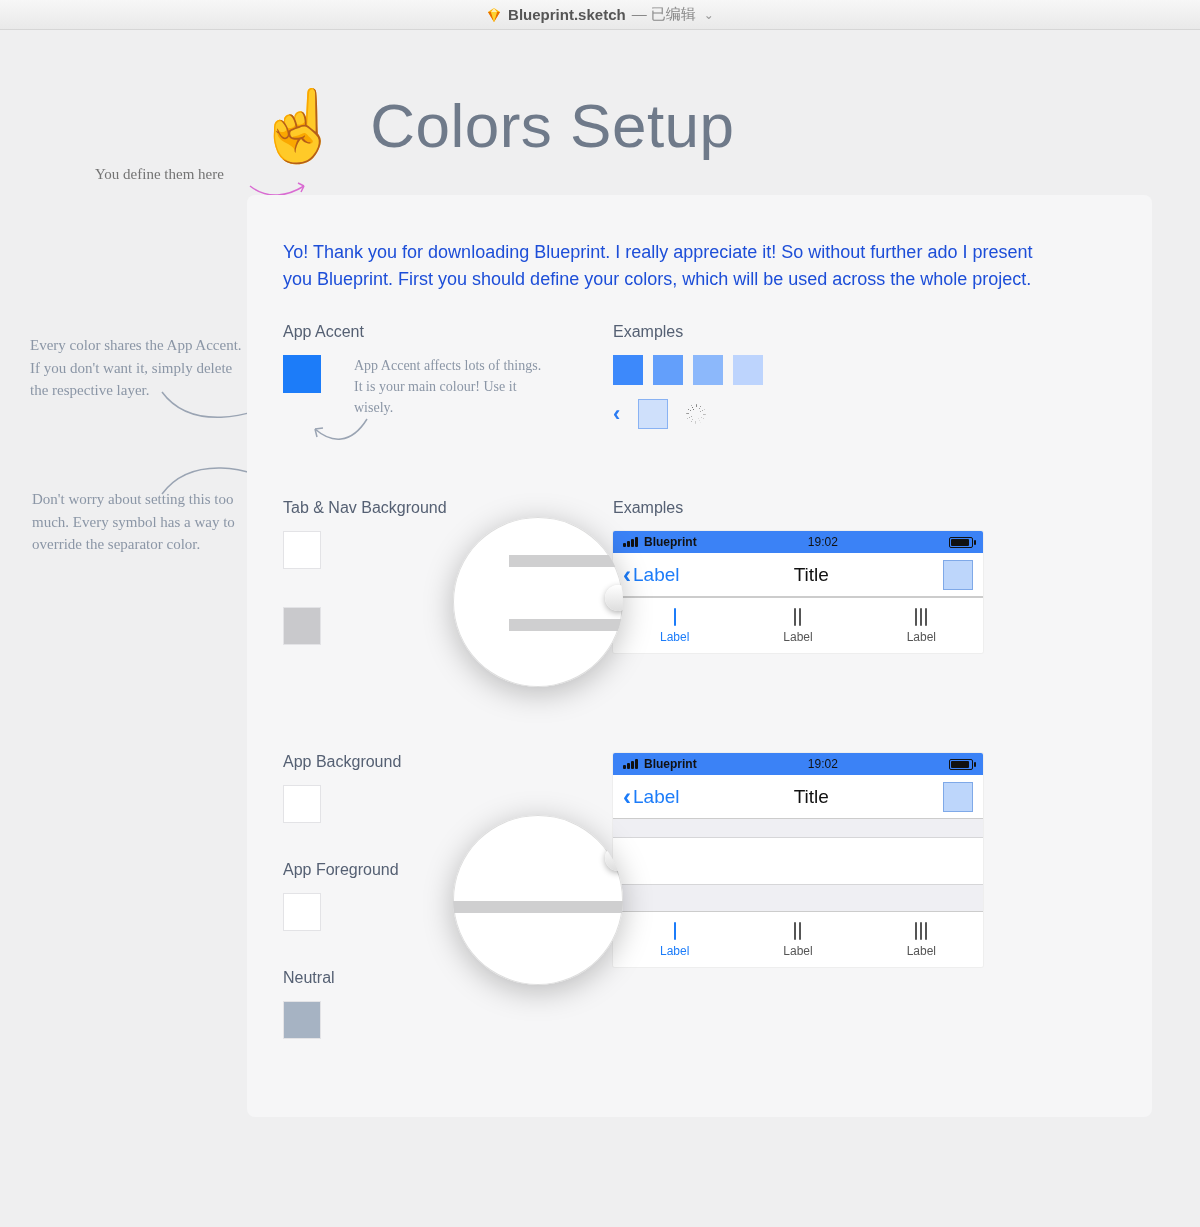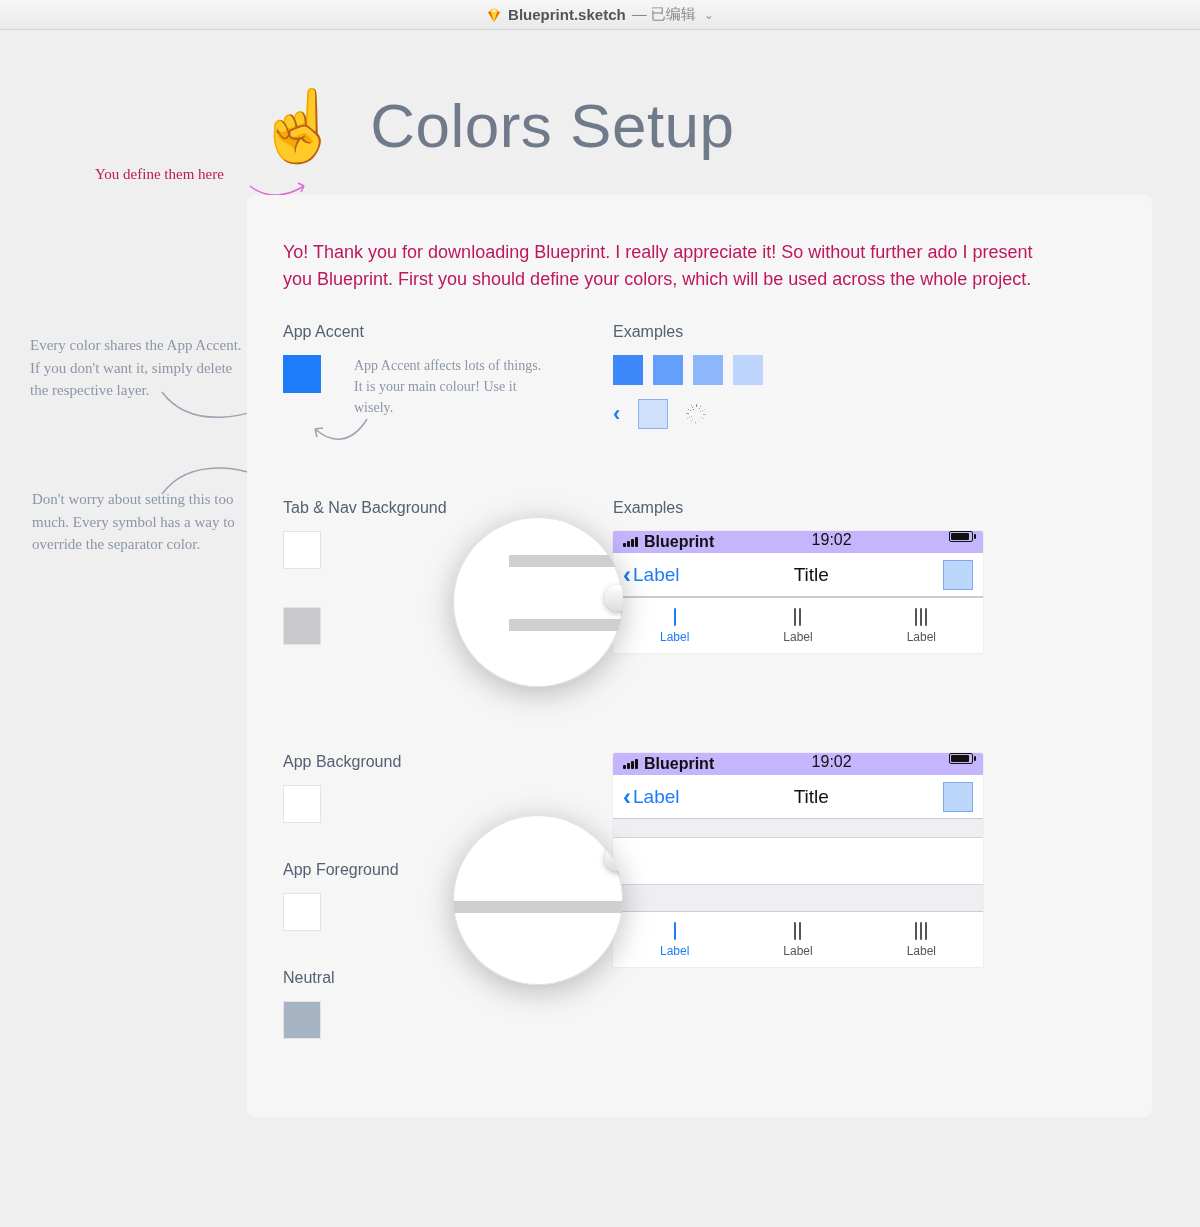--- a/index.html
+++ b/index.html
@@ -47,21 +47,21 @@
   
   .card {
     position: relative;
     margin-left: 247px;
     width: 905px;
     background: #f6f6f7;
     border-radius: 8px;
     padding: 44px 36px 40px 36px;
   }
   .intro {
-    color: #be185d;
+    color: #1d4ed8;
     font-size: 18px;
     line-height: 1.5;
     margin-bottom: 30px;
     max-width: 780px;
   }
 
   .row {
     display:flex;
     position: relative;
   }
@@ -136,22 +136,22 @@
 
   
   .ios {
     width:370px;
     background:#f6f6f6;
     border-radius:2px;
     overflow:hidden;
     box-shadow: 0 0 0 1px #eee;
   }
   .ios .status {
-    height:22px; background:#c4b5fd; display:flex; 
-    padding:0 10px; font-size:16px; color:#111; justify-content:space-between;
+    height:22px; background:#3b82f6; display:flex; align-items:center;
+    padding:0 10px; font-size:12px; color:#111; justify-content:space-between;
   }
   .ios .status .carrier{display:flex;align-items:center;gap:6px;font-weight:600;}
   .ios .status .bars{display:flex;gap:1px;align-items:flex-end;}
   .ios .status .bars span{width:3px;background:#111;display:block;border-radius:1px;}
   .b1{height:4px}.b2{height:6px}.b3{height:8px}.b4{height:10px}
   .ios .status .time{font-weight:400;}
   .ios .status .battery{
     width:24px;height:11px;border:1.5px solid #111;border-radius:2px;position:relative;
   }
   .ios .status .battery::after{content:"";position:absolute;right:-4px;top:2px;width:2px;height:5px;background:#111;border-radius:1px;}
@@ -230,21 +230,21 @@
   <span class="chev">⌄</span>
 </div>
 
 <div class="page">
 
   <div class="heading">
     <span class="emoji">☝️</span>
     <h1>Colors Setup</h1>
   </div>
 
-  <div class="anno" style="left:95px; top:163px; color:#be185d; width:auto; text-align:right;">You define them here</div>
+  <div class="anno" style="left:95px; top:163px; color:#737373; width:auto; text-align:right;">You define them here</div>
   <svg class="arrow-svg" style="left:248px; top:178px; width:60px; height:24px;">
     <path d="M2,8 C20,22 40,18 56,8" stroke="#d96bd2" stroke-width="1.5" fill="none"></path>
     <path d="M56,8 l-6,-3 M56,8 l-3,6" stroke="#d96bd2" stroke-width="1.5" fill="none"></path>
   </svg>
 
   <div class="anno" style="left:30px; top:334px;">Every color shares the App Accent. If you don't want it, simply delete the respective layer.</div>
   <svg class="arrow-svg" style="left:160px; top:390px; width:130px; height:40px;">
     <path d="M2,2 C30,40 90,30 126,6" stroke="#9aa4b3" stroke-width="1.5" fill="none"></path>
     <path d="M126,6 l-8,0 M126,6 l-2,8" stroke="#9aa4b3" stroke-width="1.5" fill="none"></path>
   </svg>

